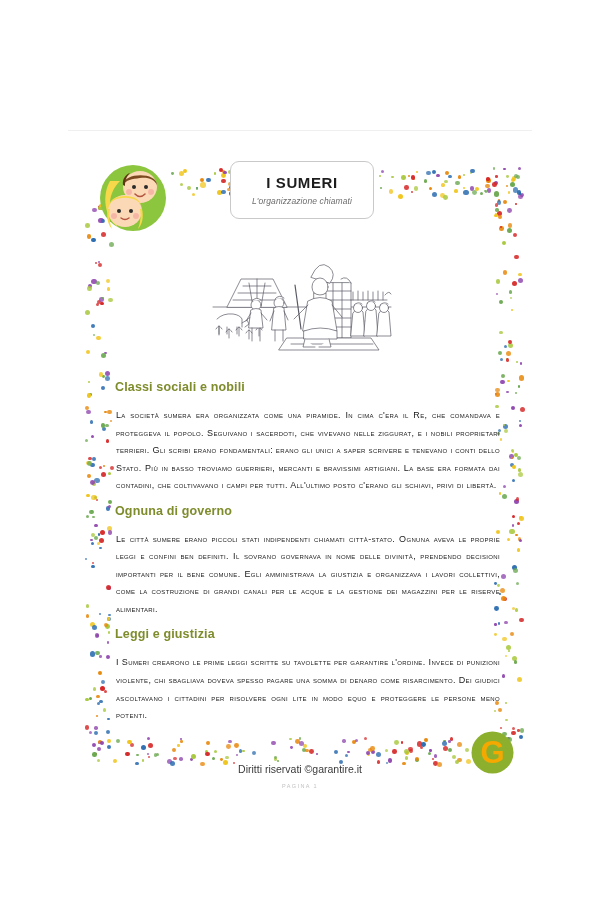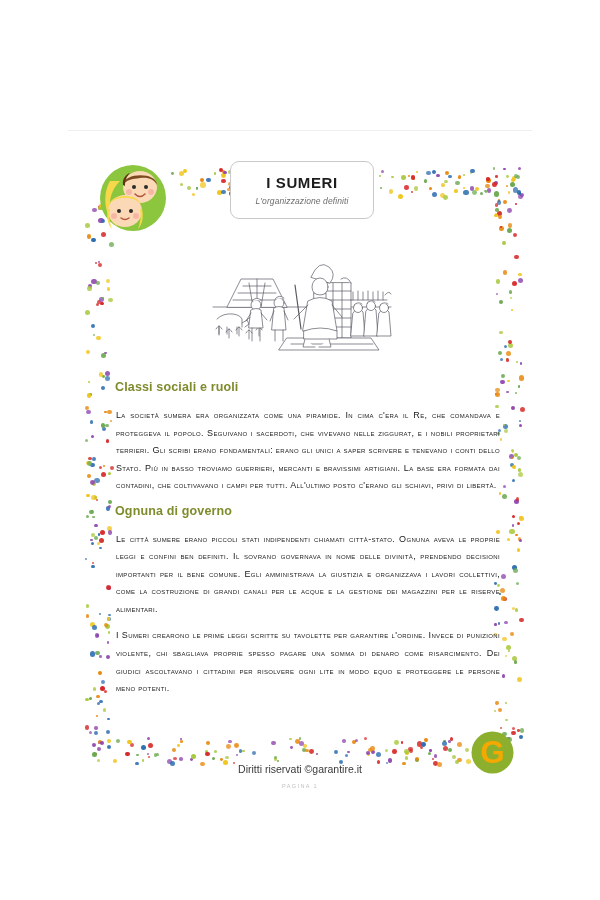--- a/index.html
+++ b/index.html
@@ -664,21 +664,21 @@
         <circle cx="35" cy="50" r="2" fill="#2b2b2b"></circle>
         <circle cx="18" cy="55" r="3" fill="#f4a9a0" opacity="0.75"></circle>
         <circle cx="40" cy="55" r="3" fill="#f4a9a0" opacity="0.75"></circle>
         <path d="M25 57 Q29 60 33 57" stroke="#b4553f" stroke-width="1.5" fill="none" stroke-linecap="round"></path>
       </g>
     </svg>
   </div>
 
   <div id="title-card">
     <div id="title-main">I SUMERI</div>
-    <div id="title-sub">L'organizzazione definiti</div>
+    <div id="title-sub">L'organizzazione chiamati</div>
   </div>
 
   <div id="illustration-frame">
     <svg viewBox="0 0 198 124" width="198" height="124">
       <rect x="0" y="0" width="198" height="124" fill="#ffffff"></rect>
       <g stroke="#5a5a66" stroke-width="0.7" fill="#ffffff" stroke-linejoin="round" stroke-linecap="round">
 
         <line x1="10" y1="64" x2="188" y2="64"></line>
 
         <path d="M24 64 L38 36 L70 36 L84 64 Z"></path>
@@ -753,29 +753,30 @@
           <path d="M150 57 l0 -8 M155 57 l0 -9 M160 57 l0 -8 M165 57 l0 -9 M170 57 l0 -8 M175 57 l0 -9 M180 57 l0 -8"></path>
           <path d="M148 57 l36 0"></path>
           <path d="M182 52 q4 -5 6 -1"></path>
         </g>
       </g>
     </svg>
   </div>
 
   <div id="content-column">
     <div class="section">
-      <h2 class="section-heading">Classi sociali e ruoli</h2>
+      <h2 class="section-heading">Classi sociali e nobili</h2>
       <p class="section-body">La società sumera era organizzata come una piramide. In cima c'era il Re, che comandava e proteggeva il popolo. Seguivano i sacerdoti, che vivevano nelle ziggurat, e i nobili proprietari terrieri. Gli scribi erano fondamentali: erano gli unici a saper scrivere e tenevano i conti dello Stato. Più in basso troviamo guerrieri, mercanti e bravissimi artigiani. La base era formata dai contadini, che coltivavano i campi per tutti. All'ultimo posto c'erano gli schiavi, privi di libertà.</p>
     </div>
     <div class="section">
       <h2 class="section-heading">Ognuna di governo</h2>
       <p class="section-body">Le città sumere erano piccoli stati indipendenti chiamati città-stato. Ognuna aveva le proprie leggi e confini ben definiti. Il sovrano governava in nome delle divinità, prendendo decisioni importanti per il bene comune. Egli amministrava la giustizia e organizzava i lavori collettivi, come la costruzione di grandi canali per le acque e la gestione dei magazzini per le riserve alimentari.</p>
     </div>
     <div class="section">
-      <p class="section-body">I Sumeri crearono le prime leggi scritte su tavolette per garantire l'ordine. Invece di punizioni violente, chi sbagliava proprie spesso pagare una somma di denaro come risarcimento. Dei giudici ascoltavano i cittadini per risolvere ogni lite in modo equo e proteggere le persone meno potenti.</p>
+      <h2 class="section-heading">Leggi e giustizia</h2>
+      <p class="section-body">I Sumeri crearono le prime leggi scritte su tavolette per garantire l'ordine. Invece di punizioni violente, chi sbagliava doveva spesso pagare una somma di denaro come risarcimento. Dei giudici ascoltavano i cittadini per risolvere ogni lite in modo equo e proteggere le persone meno potenti.</p>
     </div>
   </div>
 
   <div id="gogobrain-logo">
     <svg viewBox="0 0 47 47" width="47" height="47">
       <circle cx="23.5" cy="23.5" r="21" fill="#8cb02e"></circle>
       <text x="23.5" y="34" text-anchor="middle" font-family="'Liberation Sans', sans-serif" font-size="31" font-weight="bold" fill="#f5a800">G</text>
     </svg>
   </div>
 

